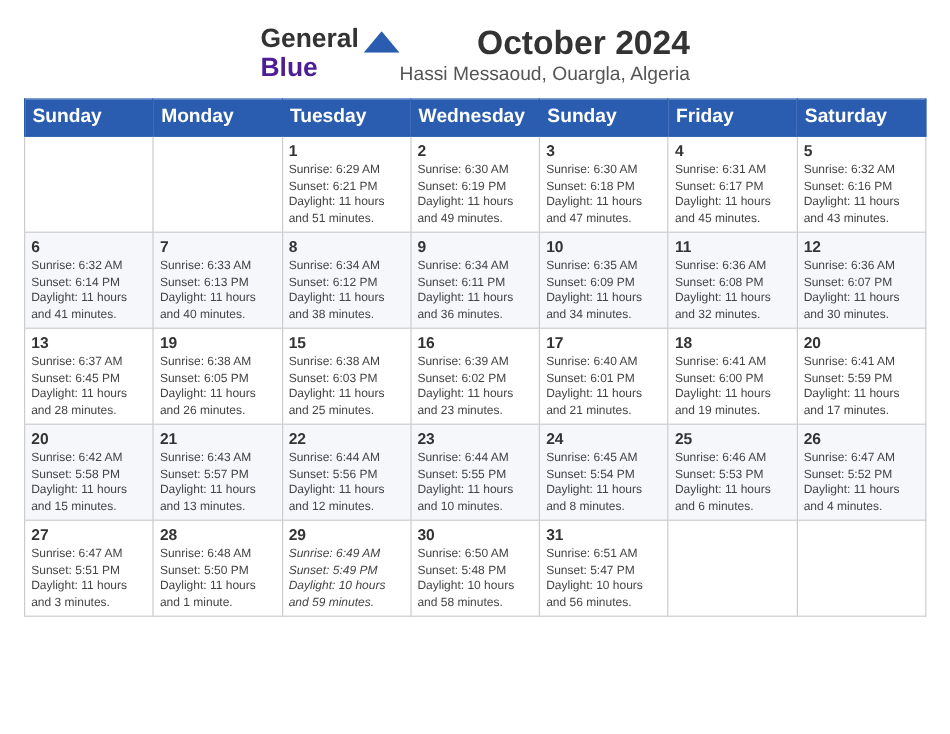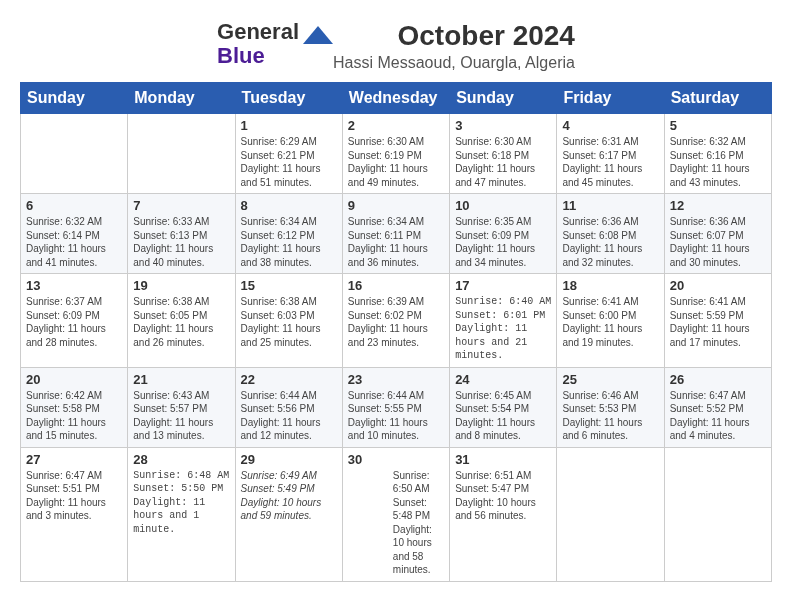--- a/index.html
+++ b/index.html
@@ -193,21 +193,21 @@
           <div class="day-num">12</div>
           <div class="day-info" style="white-space: pre-line;">Sunrise: 6:36 AM
 Sunset: 6:07 PM
 Daylight: 11 hours and 30 minutes.</div>
         </td>
       </tr>
       <tr>
         <td>
           <div class="day-num">13</div>
           <div class="day-info" style="white-space: pre-line;">Sunrise: 6:37 AM
-Sunset: 6:09 PM
+Sunset: 6:45 PM
 Daylight: 11 hours and 28 minutes.</div>
         </td>
         <td>
           <div class="day-num">19</div>
           <div class="day-info" style="white-space: pre-line;">Sunrise: 6:38 AM
 Sunset: 6:05 PM
 Daylight: 11 hours and 26 minutes.</div>
         </td>
         <td>
           <div class="day-num">15</div>
@@ -216,21 +216,21 @@
 Daylight: 11 hours and 25 minutes.</div>
         </td>
         <td>
           <div class="day-num">16</div>
           <div class="day-info" style="white-space: pre-line;">Sunrise: 6:39 AM
 Sunset: 6:02 PM
 Daylight: 11 hours and 23 minutes.</div>
         </td>
         <td>
           <div class="day-num">17</div>
-          <div class="day-info" style="white-space: pre-line; font-family: Liberation Mono, monospace;">Sunrise: 6:40 AM
+          <div class="day-info" style="white-space: pre-line;">Sunrise: 6:40 AM
 Sunset: 6:01 PM
 Daylight: 11 hours and 21 minutes.</div>
         </td>
         <td>
           <div class="day-num">18</div>
           <div class="day-info" style="white-space: pre-line;">Sunrise: 6:41 AM
 Sunset: 6:00 PM
 Daylight: 11 hours and 19 minutes.</div>
         </td>
         <td>
@@ -286,33 +286,33 @@
       </tr>
       <tr>
         <td>
           <div class="day-num">27</div>
           <div class="day-info" style="white-space: pre-line;">Sunrise: 6:47 AM
 Sunset: 5:51 PM
 Daylight: 11 hours and 3 minutes.</div>
         </td>
         <td>
           <div class="day-num">28</div>
-          <div class="day-info" style="white-space: pre-line; font-family: Liberation Mono, monospace;">Sunrise: 6:48 AM
+          <div class="day-info" style="white-space: pre-line;">Sunrise: 6:48 AM
 Sunset: 5:50 PM
 Daylight: 11 hours and 1 minute.</div>
         </td>
         <td>
           <div class="day-num">29</div>
           <div class="day-info" style="white-space: pre-line; font-style: italic;">Sunrise: 6:49 AM
 Sunset: 5:49 PM
 Daylight: 10 hours and 59 minutes.</div>
         </td>
         <td>
           <div class="day-num">30</div>
-          <div class="day-info" style="white-space: pre-line; margin-left: 45px;">Sunrise: 6:50 AM
+          <div class="day-info" style="white-space: pre-line;">Sunrise: 6:50 AM
 Sunset: 5:48 PM
 Daylight: 10 hours and 58 minutes.</div>
         </td>
         <td>
           <div class="day-num">31</div>
           <div class="day-info" style="white-space: pre-line;">Sunrise: 6:51 AM
 Sunset: 5:47 PM
 Daylight: 10 hours and 56 minutes.</div>
         </td>
         <td class="empty"></td>

